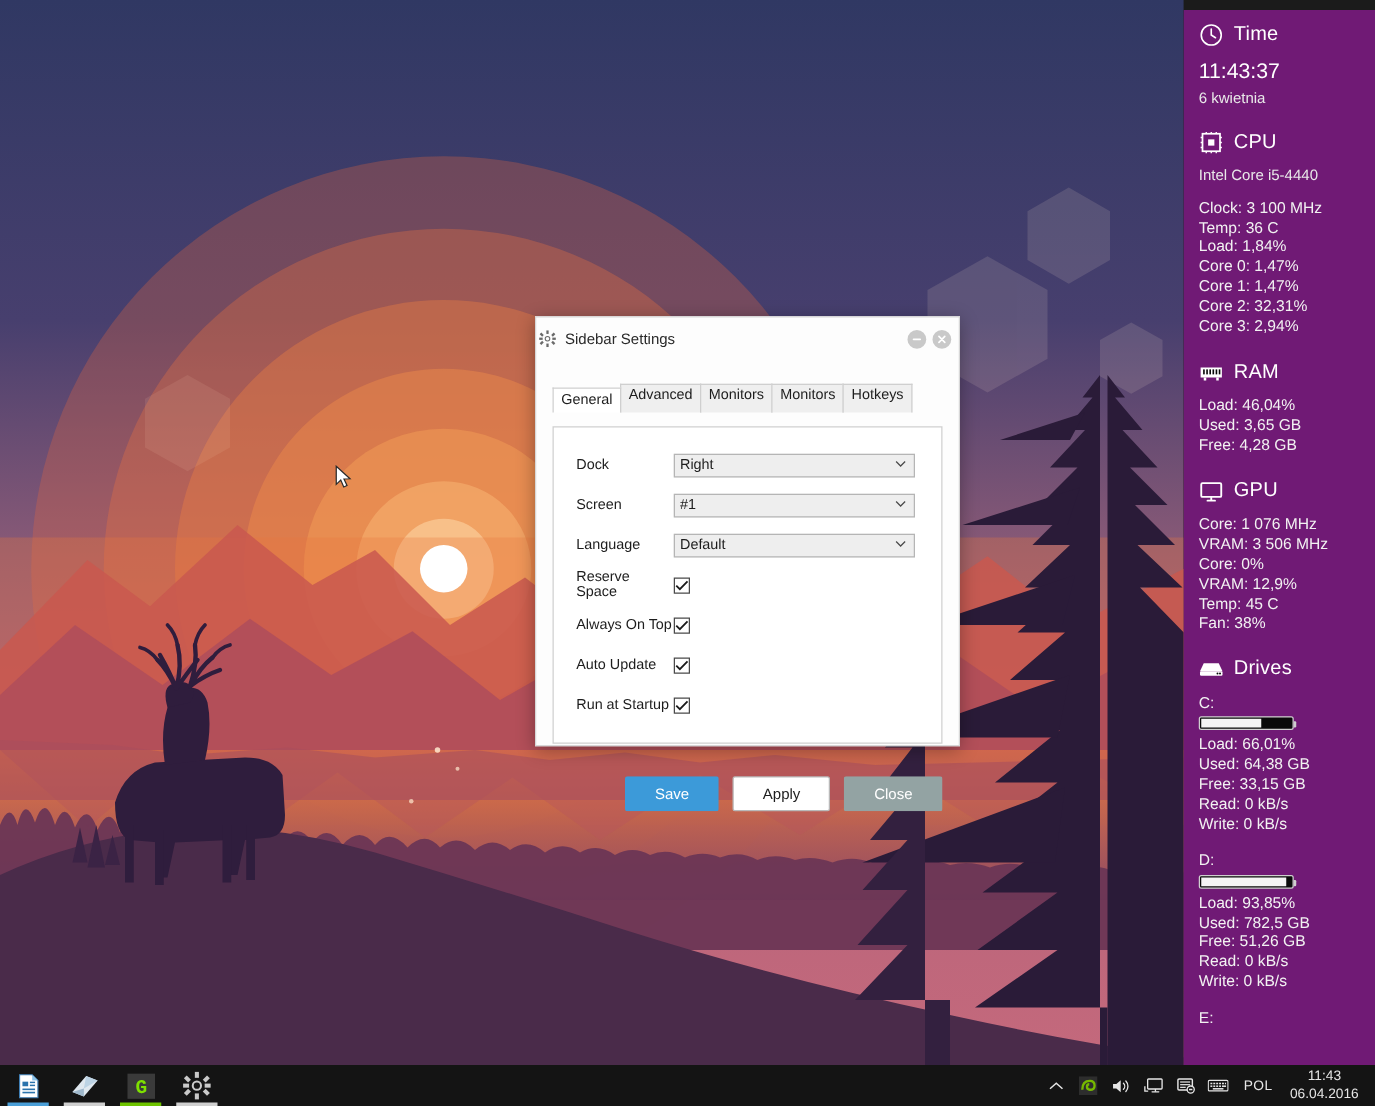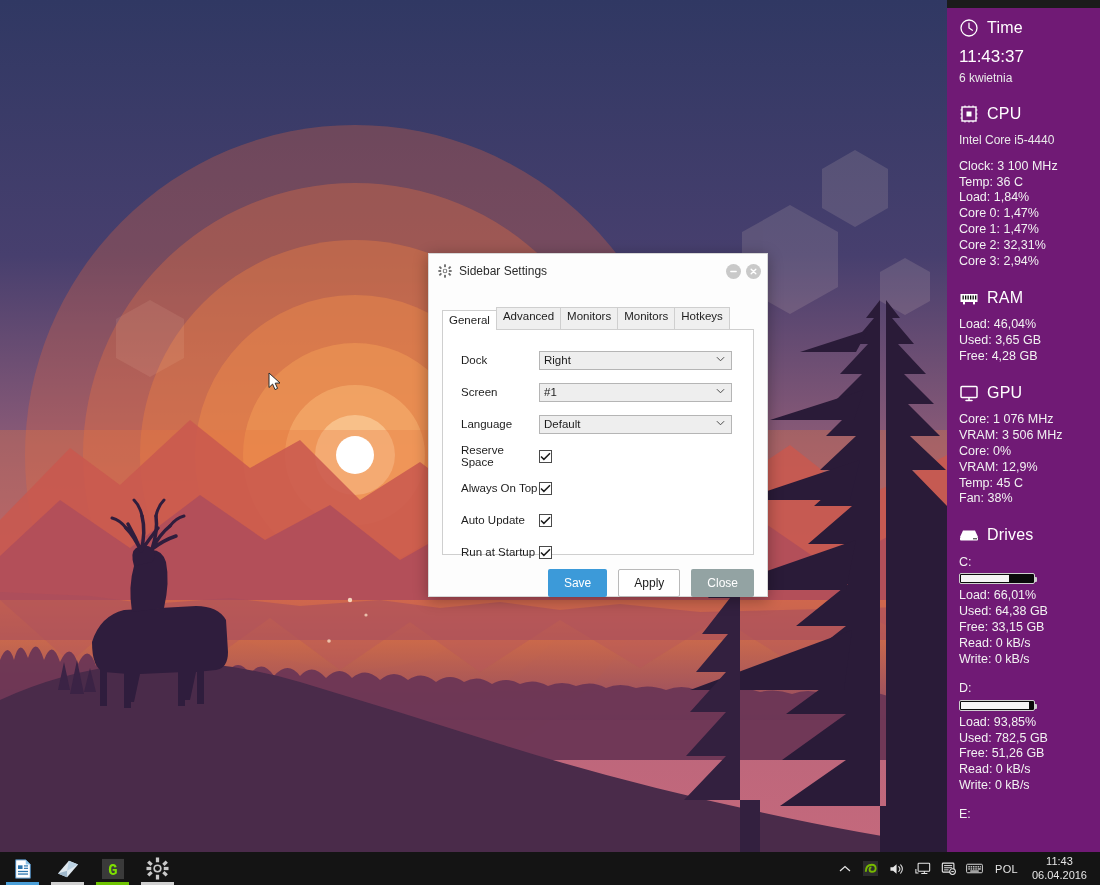--- a/index.html
+++ b/index.html
@@ -51,21 +51,21 @@
   .bar-fill { height: 100%; background: #f4f4f4; }
 
   
   #dialog {
     position: absolute; left: 428px; top: 253px;
     width: 340px; height: 344px;
     background: #fdfdfd;
     border: 1px solid #d7d7d7;
     box-shadow: 0 3px 14px rgba(0,0,0,.33);
   }
-  #titlebar { height: 34px; display: flex; align-items: center; padding: 0 6px 0 9px; }
+  #titlebar { height: 34px; display: flex; align-items: center; padding: 0 6px 0 2px; }
   #titlebar .tl { display: flex; align-items: center; gap: 7px; }
   #titlebar .title { font-size: 12px; color: #2a2a2a; }
   #titlebar .spacer { flex: 1; }
   .win-btn {
     width: 15px; height: 15px; border-radius: 50%;
     background: #c9c9c9; color: #fff;
     display: inline-flex; align-items: center; justify-content: center;
     margin-left: 5px; cursor: default;
   }
   .win-btn svg { display: block; }
@@ -74,42 +74,42 @@
   .tab {
     font-size: 11.5px; color: #1d1d1d;
     background: #efefef; border: 1px solid #cfcfcf;
     border-bottom: none;
     padding: 2px 6px 3px 6px; height: 23px; line-height: 13px;
     margin-right: -1px; white-space: nowrap;
   }
   .tab.active { background: #fff; height: 20px; padding-top: 3px; position: relative; z-index: 3; }
 
   #panel {
-    margin: 0 13px; border: 1px solid #cfcfcf; background: #fff;
-    height: 226px; position: relative; top: -1px; padding: 14px 0 0 0;
+    margin: 12px 13px; border: 1px solid #cfcfcf; background: #fff;
+    height: 254px; position: relative; top: -1px; padding: 14px 0 0 0;
   }
   .frow { display: flex; align-items: center; height: 32px; padding-left: 18px; }
   .flab { width: 78px; font-size: 11.5px; color: #1d1d1d; }
   select.fsel, .fsel {
     width: 193px; height: 19px;
     background: #eeeeee; border: 1px solid #b5b5b5;
     font-size: 11.5px; color: #1d1d1d;
     font-family: "Liberation Sans", sans-serif;
     padding: 0 4px;
     display: flex; align-items: center;
     position: relative;
   }
   .fsel .chev { position: absolute; right: 6px; top: 4px; }
   .cbx {
     width: 13px; height: 13px; border: 1px solid #4a4a4a; background: #fff;
     display: inline-flex; align-items: center; justify-content: center;
   }
   #btnrow { display: flex; justify-content: flex-end; gap: 11px; padding: 13px 13px 0 0; }
   .btn {
-    height: 28px; min-width: 50px; padding: 0 15px;
+    height: 28px; min-width: 50px; padding: 0 23px;
     font-size: 12px; border-radius: 2px;
     display: inline-flex; align-items: center; justify-content: center;
     border: 1px solid transparent; cursor: default;
     font-family: "Liberation Sans", sans-serif;
   }
   .btn-save { background: #3c9ad9; color: #fff; }
   .btn-apply { background: #fff; color: #1d1d1d; border: 1px solid #b9b9b9; }
   .btn-close { background: #93a3a3; color: #fff; }
 
   

